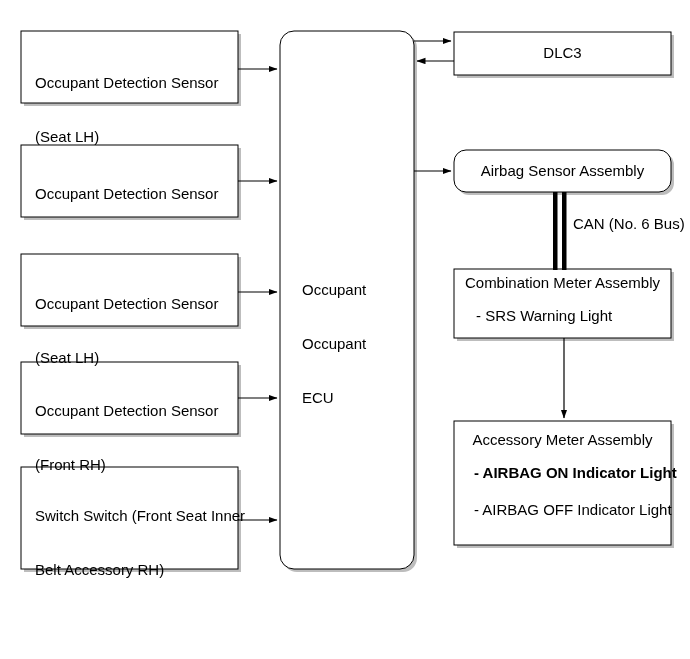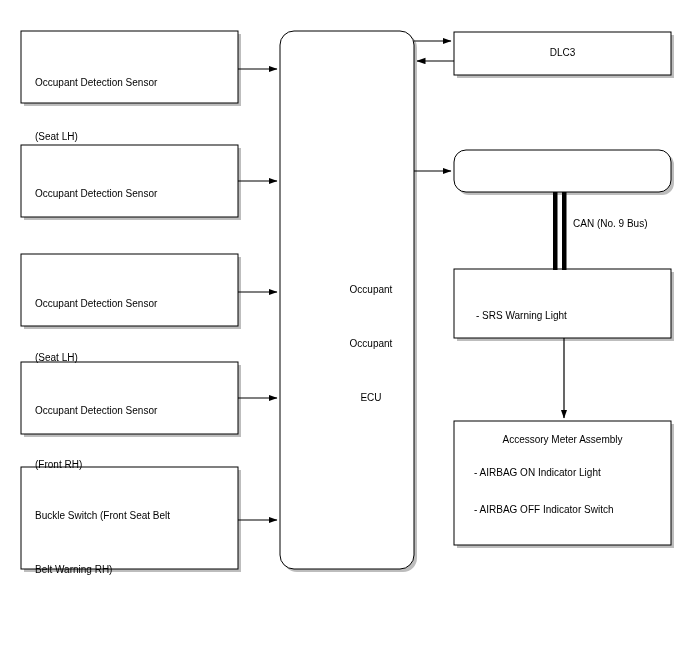--- a/index.html
+++ b/index.html
@@ -37,21 +37,21 @@
     stroke: #000000;
     stroke-width: 1.2;
     fill: none;
   }
   .canbar {
     fill: #000000;
   }
   .lbl {
     position: absolute;
     font-family: "Liberation Sans", sans-serif;
-    font-size: 10px;
+    font-size: 15px;
     color: #000000;
     line-height: 18px;
     white-space: pre;
   }
   .lbl-center {
     text-align: center;
   }
 </style>
 </head>
 <body>
@@ -148,34 +148,36 @@
     <div>Occupant Detection Sensor</div>
     <div>(Seat LH)</div>
   </div>
 
   <div class="lbl" style="left:35px; top:366px; width:200px;">
     <div>Occupant Detection Sensor</div>
     <div>(Front RH)</div>
   </div>
 
   <div class="lbl" style="left:35px; top:471px; width:205px;">
-    <div>Buckle Switch (Front Seat Belt</div>
-    <div>Belt Warning RH)</div>
+    <div>Switch Switch (Front Seat Inner</div>
+    <div>Belt Accessory RH)</div>
   </div>
 
-  <div class="lbl" style="left:321px; top:245px; width:100px;text-align:center;">
+  <div class="lbl" style="left:302px; top:245px; width:100px;">
     <div>Occupant</div>
     <div>Occupant</div>
     <div>ECU</div>
   </div>
 
   <div class="lbl lbl-center" style="left:454px; top:44px; width:217px;">DLC3</div>
 
+  <div class="lbl lbl-center" style="left:454px; top:162px; width:217px;">Airbag Sensor Assembly</div>
 
-  <div class="lbl" style="left:573px; top:215px; width:115px;">CAN (No. 9 Bus)</div>
+  <div class="lbl" style="left:573px; top:215px; width:115px;">CAN (No. 6 Bus)</div>
 
+  <div class="lbl lbl-center" style="left:454px; top:274px; width:217px;">Combination Meter Assembly</div>
   <div class="lbl lbl-center" style="left:454px; top:431px; width:217px;">Accessory Meter Assembly</div>
 
   <div class="lbl" style="left:476px; top:307px; width:200px;">- SRS Warning Light</div>
-  <div class="lbl" style="left:474px; top:464px; width:210px;">- AIRBAG ON Indicator Light</div>
-  <div class="lbl" style="left:474px; top:501px; width:210px;">- AIRBAG OFF Indicator Switch</div>
+  <div class="lbl" style="left:474px; top:464px; width:210px;font-weight:bold;">- AIRBAG ON Indicator Light</div>
+  <div class="lbl" style="left:474px; top:501px; width:210px;">- AIRBAG OFF Indicator Light</div>
 
 </div>
 
 </body></html>

